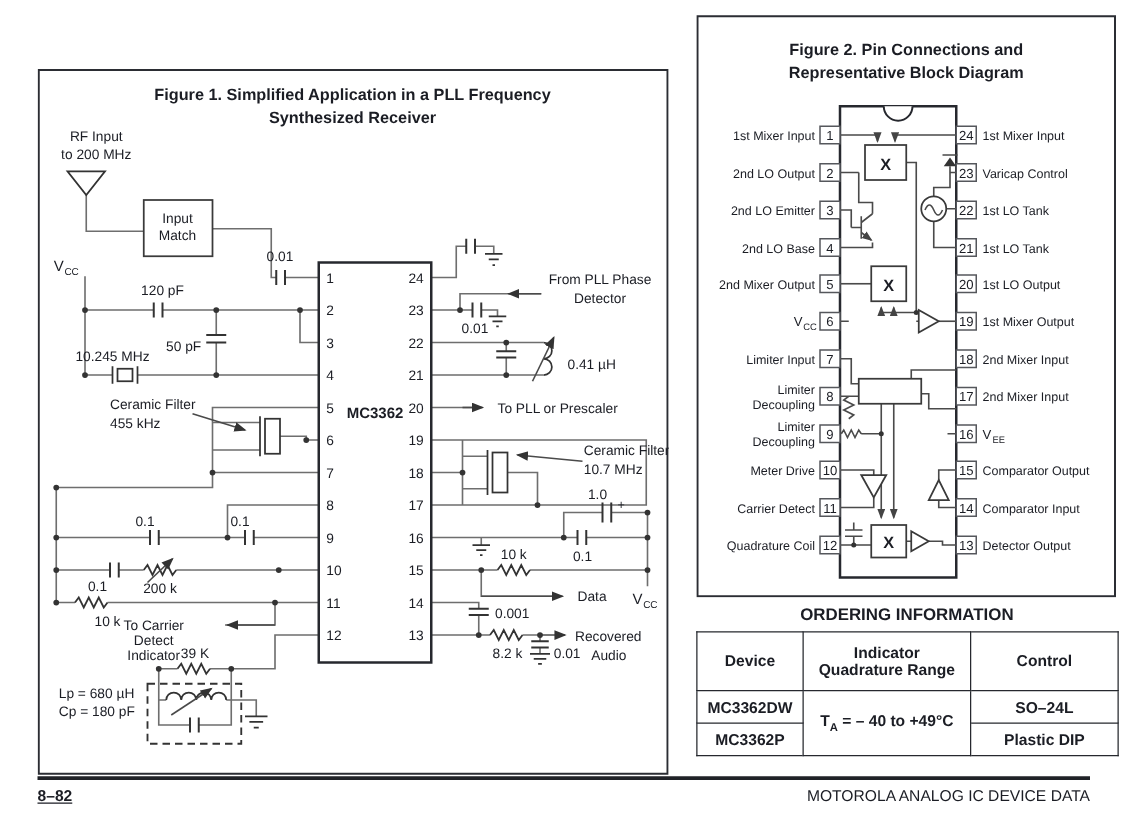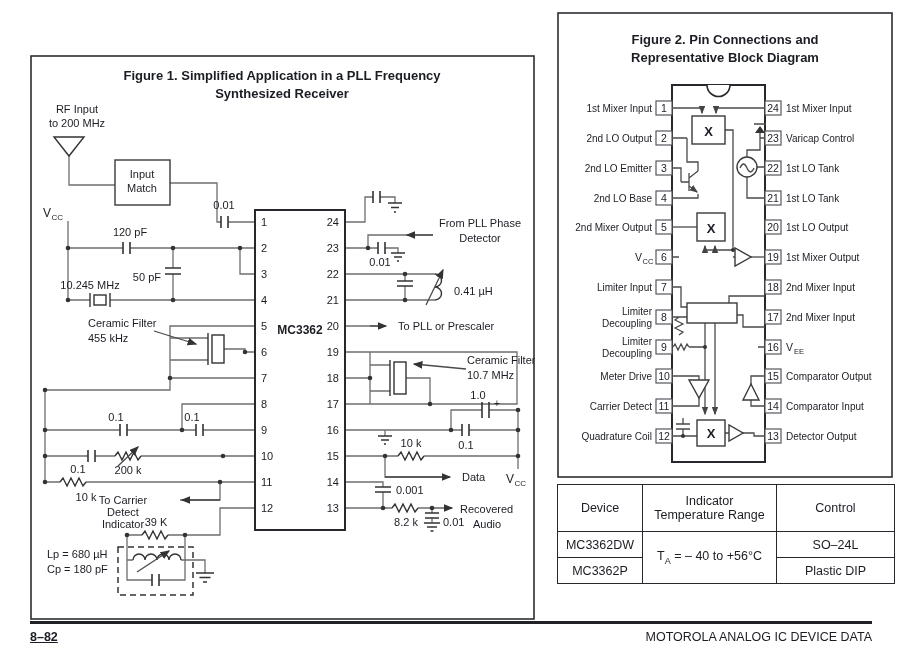--- a/index.html
+++ b/index.html
@@ -21,21 +21,21 @@
   .gw{stroke:#333;stroke-width:1.4;fill:none;}
   .box{fill:none;stroke:#2b2d33;stroke-width:1.6;}
   .icr{fill:#fff;stroke:#26282e;stroke-width:2;}
   .pb{fill:#fff;stroke:#55575c;stroke-width:1.2;}
   .blk{fill:#fff;stroke:#3a3a3a;stroke-width:1.4;}
   .dot{fill:#333;}
   .ord{position:absolute;left:557px;top:484px;width:337px;}
   .ord h2{font-size:13.5px;font-weight:bold;text-align:center;margin:0 0 6px 0;color:#1b1d24;}
   .ord table{border-collapse:collapse;width:100%;table-layout:fixed;}
   .ord th,.ord td{border:1.6px solid #26282e;text-align:center;vertical-align:middle;
-       font-size:12.5px;font-weight:normal;color:#1b1d24;padding:2px 2px;}
+       font-size:12.5px;font-weight:bold;color:#1b1d24;padding:2px 2px;}
   .ord th{height:42px;}
   .ord td{height:21px;}
   .ord sub{font-size:9px;}
   .footrule{position:absolute;left:30px;top:621px;width:842px;border-top:3.2px solid #202227;}
   .footl{position:absolute;left:30px;top:630px;font-weight:bold;font-size:12.5px;text-decoration:underline;}
   .footr{position:absolute;right:29px;top:630px;font-weight:normal;font-size:12.5px;}
 </style>
 </head>
 <body>
 
@@ -388,38 +388,39 @@
     <text class="t10" x="229" y="309">2nd Mixer Input</text>
     <text class="t105" x="229" y="339">V</text>
     <text class="sub7" x="237" y="342">EE</text>
     <text class="t10" x="229" y="368">Comparator Output</text>
     <text class="t10" x="229" y="398">Comparator Input</text>
     <text class="t10" x="229" y="428">Detector Output</text>
   </g>
 </svg>
 
 <div class="ord">
+  <h2>ORDERING INFORMATION</h2>
   <table>
     <colgroup>
         <col style="width:85px">
         <col style="width:134px">
         <col style="width:118px">
       </colgroup>
     <tbody>
         <tr>
       <th>Device</th>
       <th>
         <div>Indicator</div>
-        <div>Temperature Range</div>
+        <div>Quadrature Range</div>
       </th>
       <th>Control</th>
     </tr>
     <tr>
       <td>MC3362DW</td>
-      <td rowspan="2"><span>T</span><sub>A</sub><span> = – 40 to +56°C</span></td>
+      <td rowspan="2"><span>T</span><sub>A</sub><span> = – 40 to +49°C</span></td>
       <td>SO–24L</td>
     </tr>
     <tr>
       <td>MC3362P</td>
       <td>Plastic DIP</td>
     </tr>
   </tbody>
     </table>
 </div>
 

